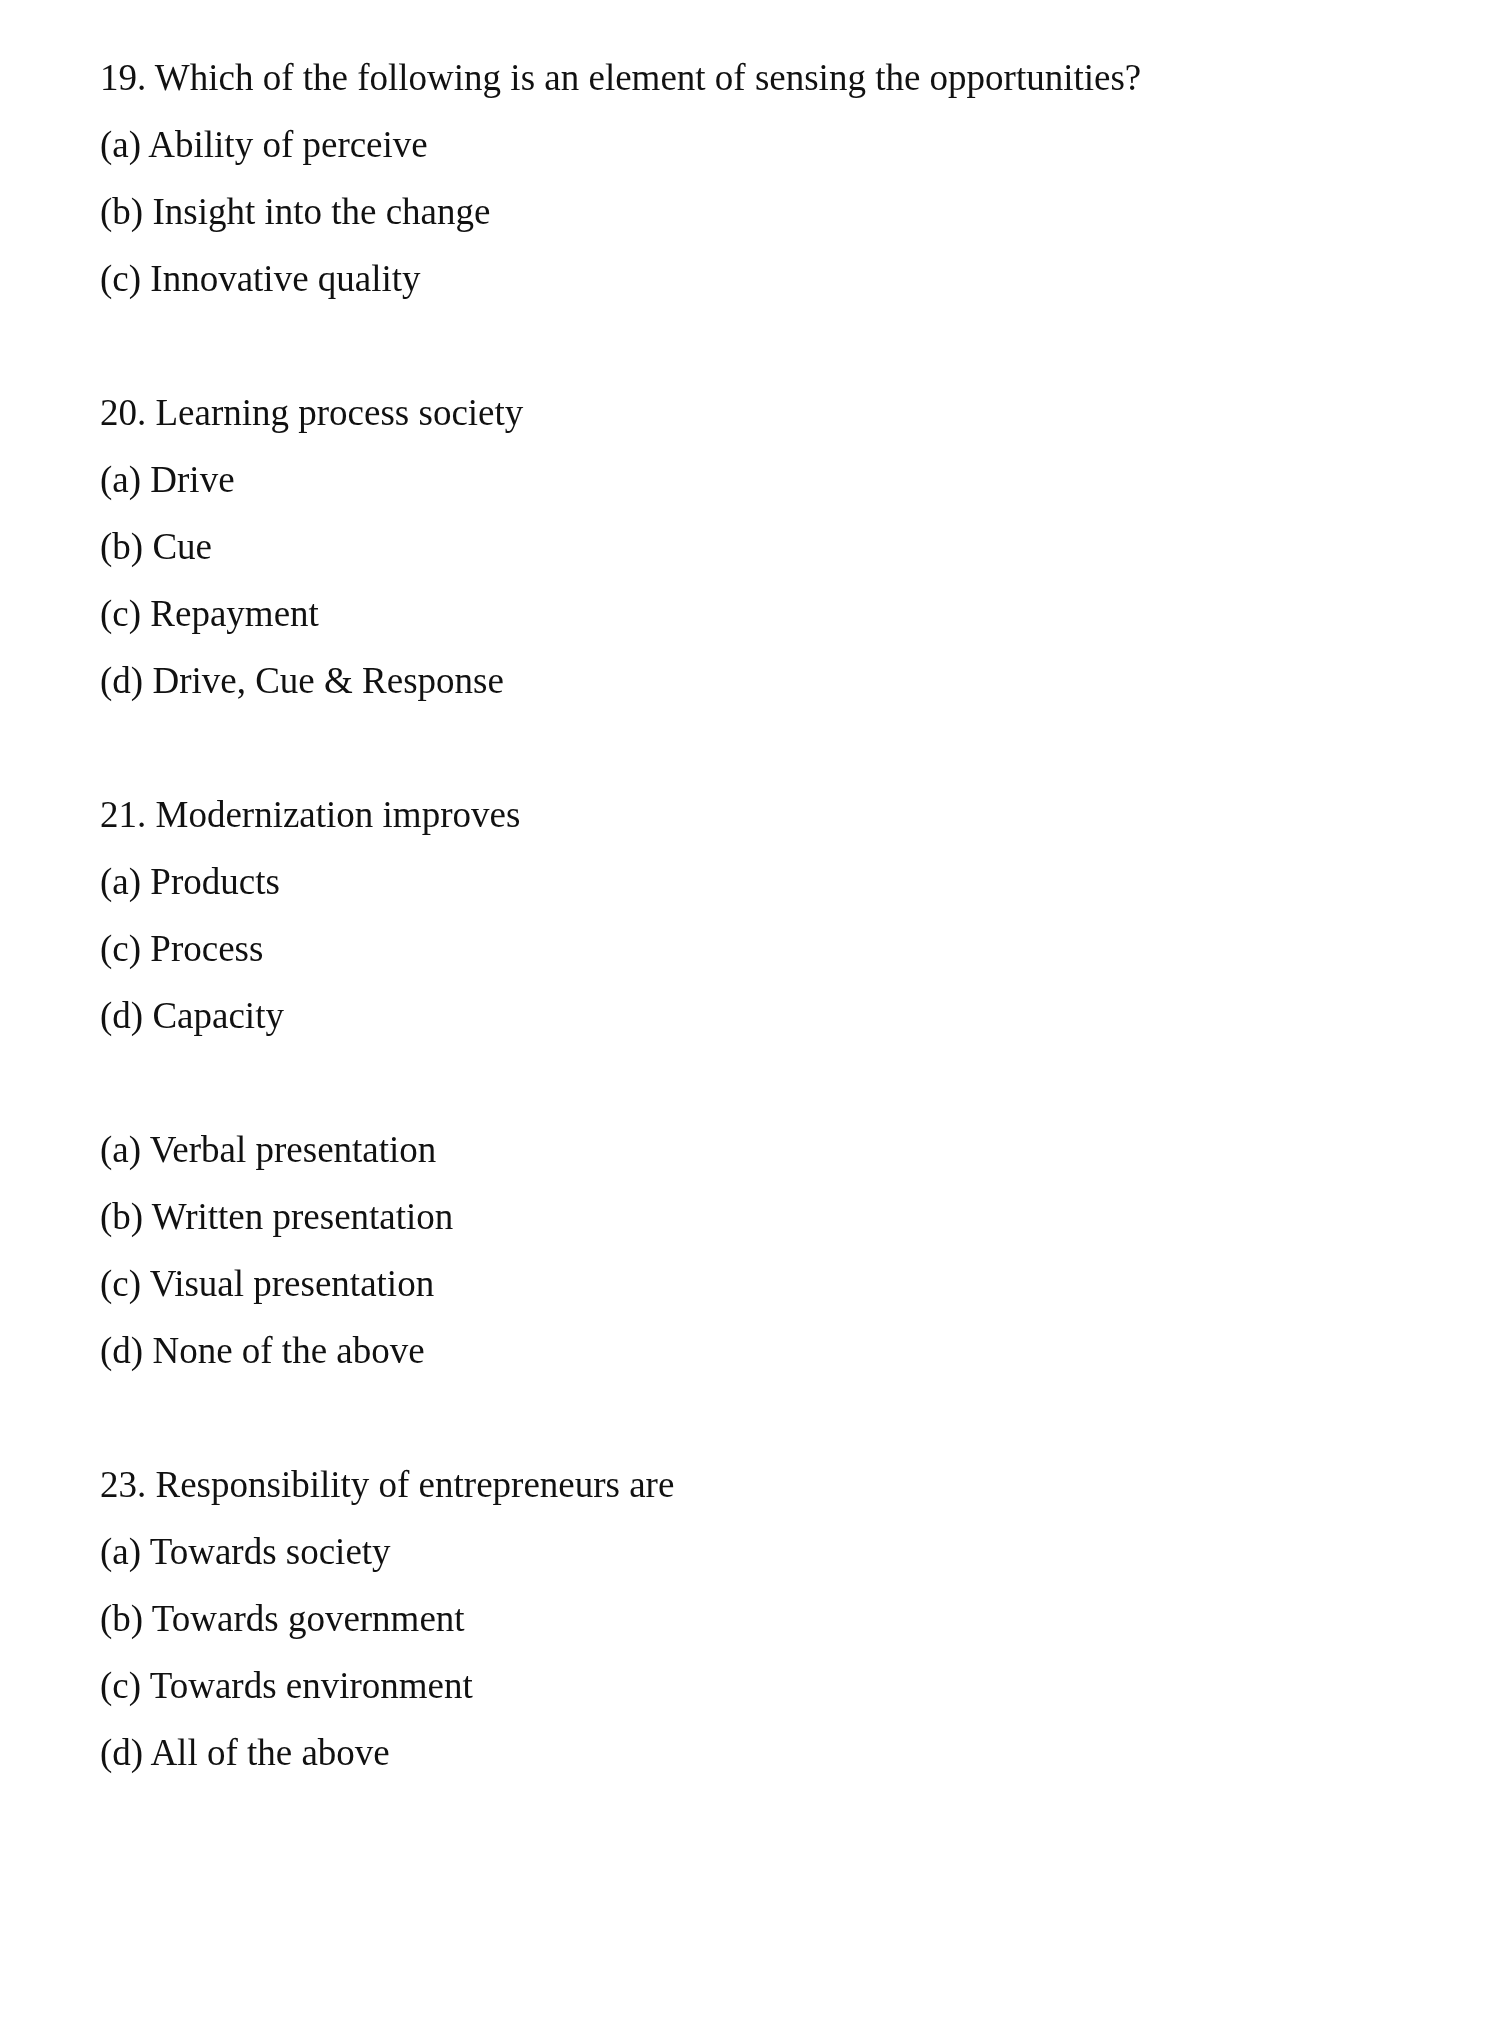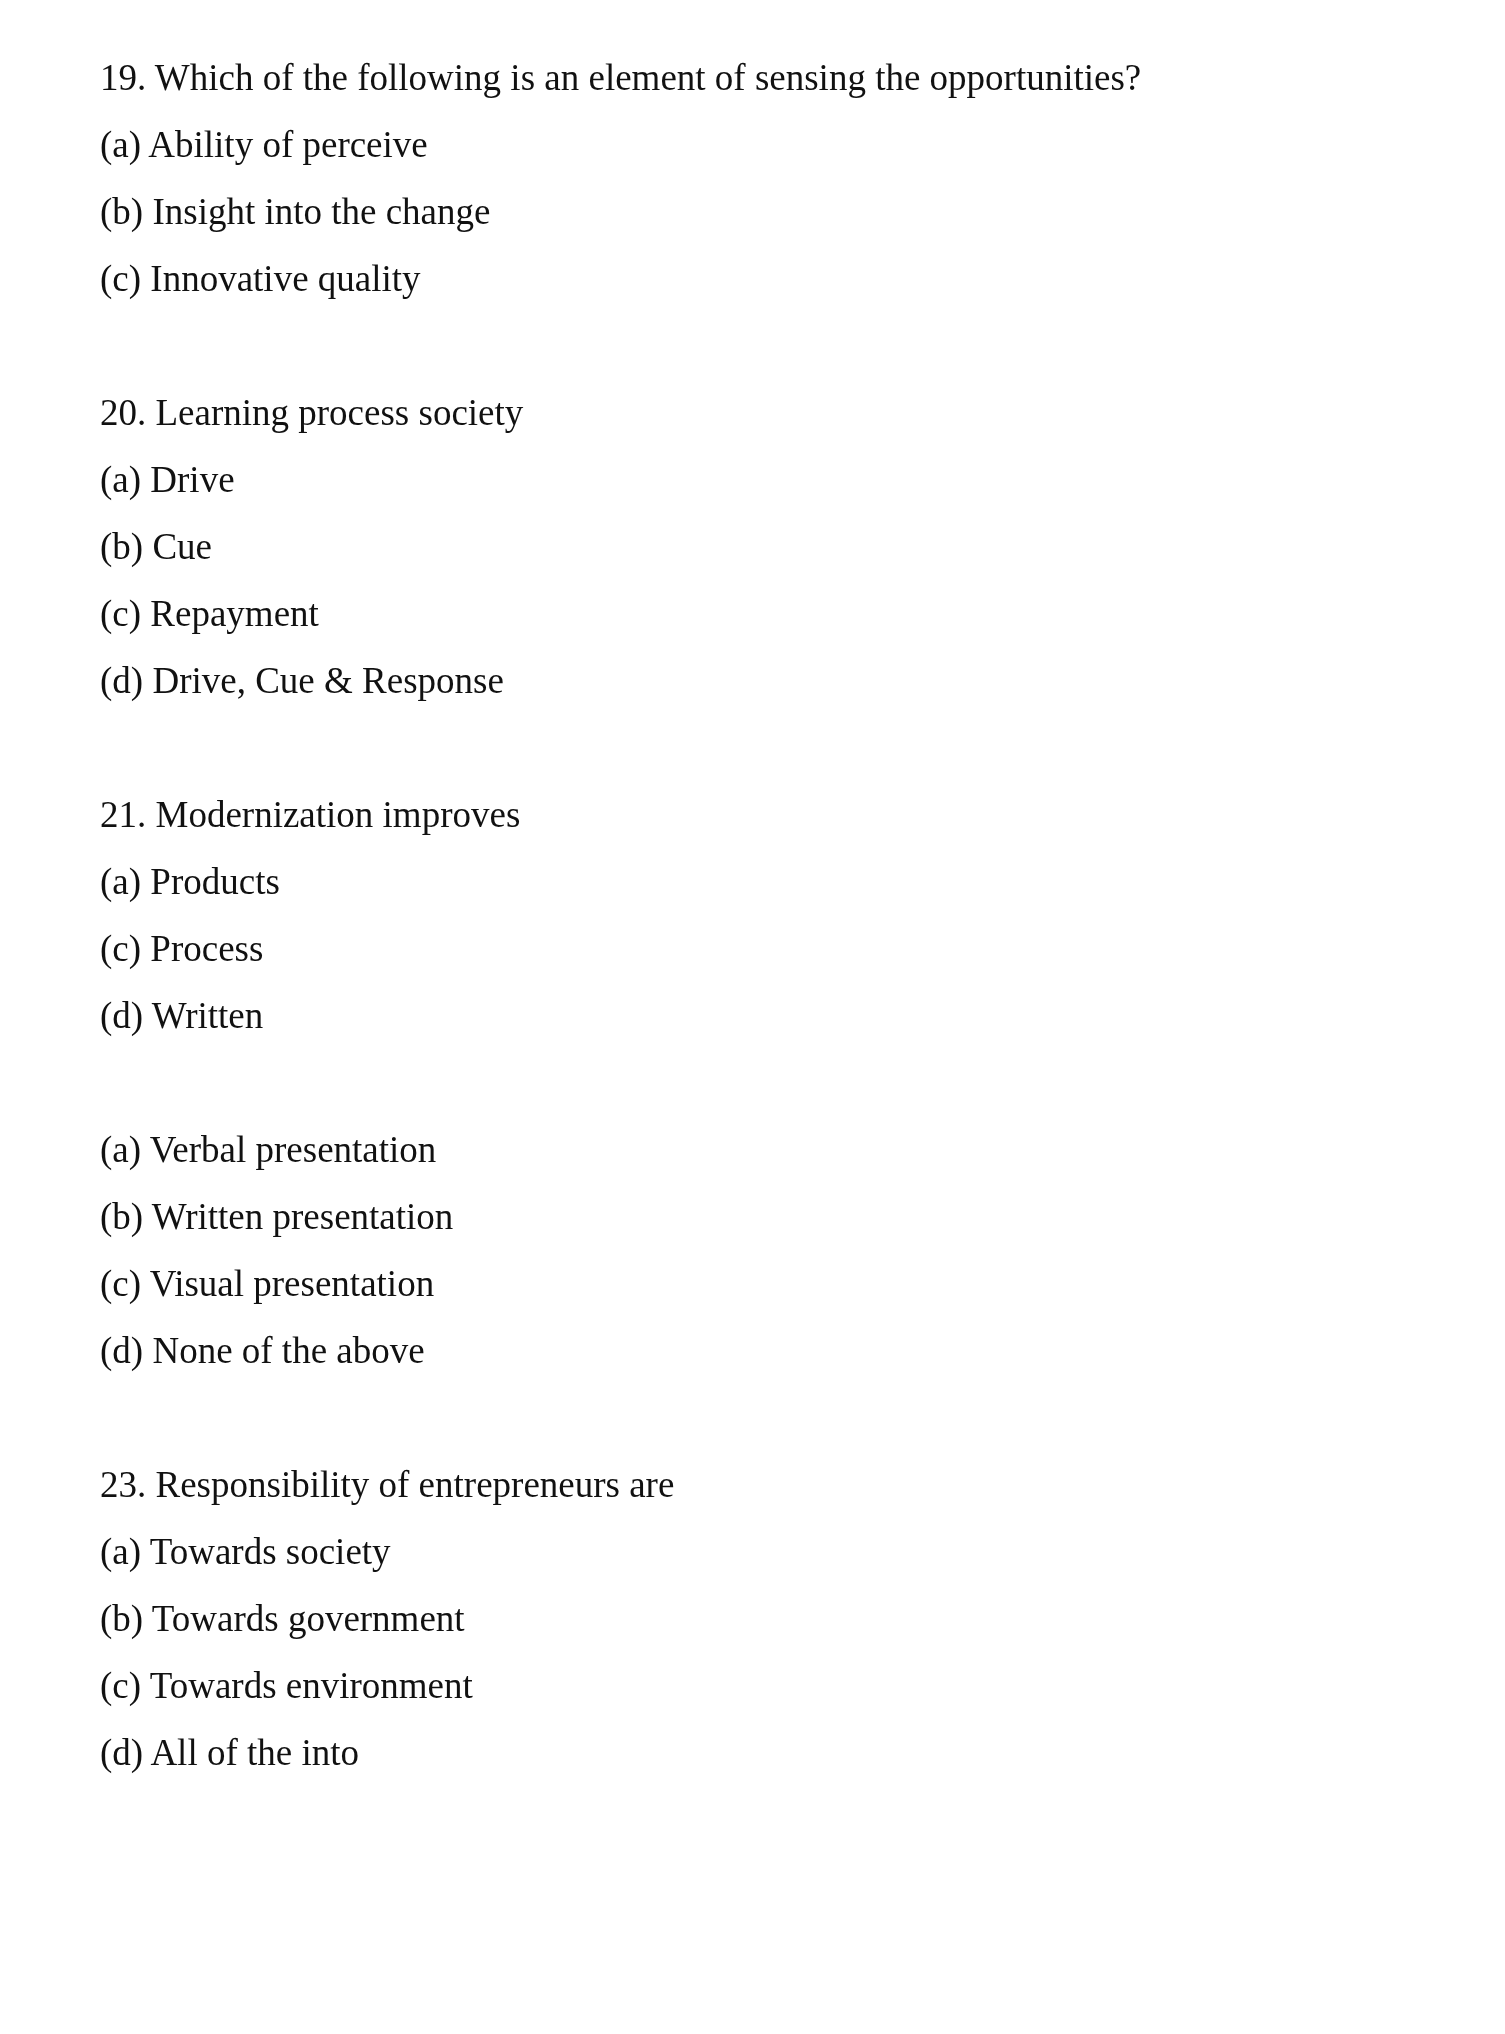--- a/index.html
+++ b/index.html
@@ -59,31 +59,31 @@
     <div class="line"><span class="option-letter">(a)</span> <span>Drive</span></div>
     <div class="line"><span class="option-letter">(b)</span> <span>Cue</span></div>
     <div class="line"><span class="option-letter">(c)</span> <span>Repayment</span></div>
     <div class="line"><span class="option-letter">(d)</span> <span>Drive, Cue &amp; Response</span></div>
   </div>
 
   <div class="question-block">
     <div class="line"><span class="num">21.</span> <span>Modernization improves</span></div>
     <div class="line"><span class="option-letter">(a)</span> <span>Products</span></div>
     <div class="line"><span class="option-letter">(c)</span> <span>Process</span></div>
-    <div class="line"><span class="option-letter">(d)</span> <span>Written</span></div>
+    <div class="line"><span class="option-letter">(d)</span> <span>Capacity</span></div>
   </div>
 
   <div class="question-block">
     <div class="line"><span class="option-letter">(a)</span> <span>Verbal presentation</span></div>
     <div class="line"><span class="option-letter">(b)</span> <span>Written presentation</span></div>
     <div class="line"><span class="option-letter">(c)</span> <span>Visual presentation</span></div>
     <div class="line"><span class="option-letter">(d)</span> <span>None of the above</span></div>
   </div>
 
   <div class="question-block">
     <div class="line"><span class="num">23.</span> <span>Responsibility of entrepreneurs are</span></div>
     <div class="line"><span class="option-letter">(a)</span> <span>Towards society</span></div>
     <div class="line"><span class="option-letter">(b)</span> <span>Towards government</span></div>
     <div class="line"><span class="option-letter">(c)</span> <span>Towards environment</span></div>
-    <div class="line"><span class="option-letter">(d)</span> <span>All of the into</span></div>
+    <div class="line"><span class="option-letter">(d)</span> <span>All of the above</span></div>
   </div>
 
 </div>
 
 </body></html>

